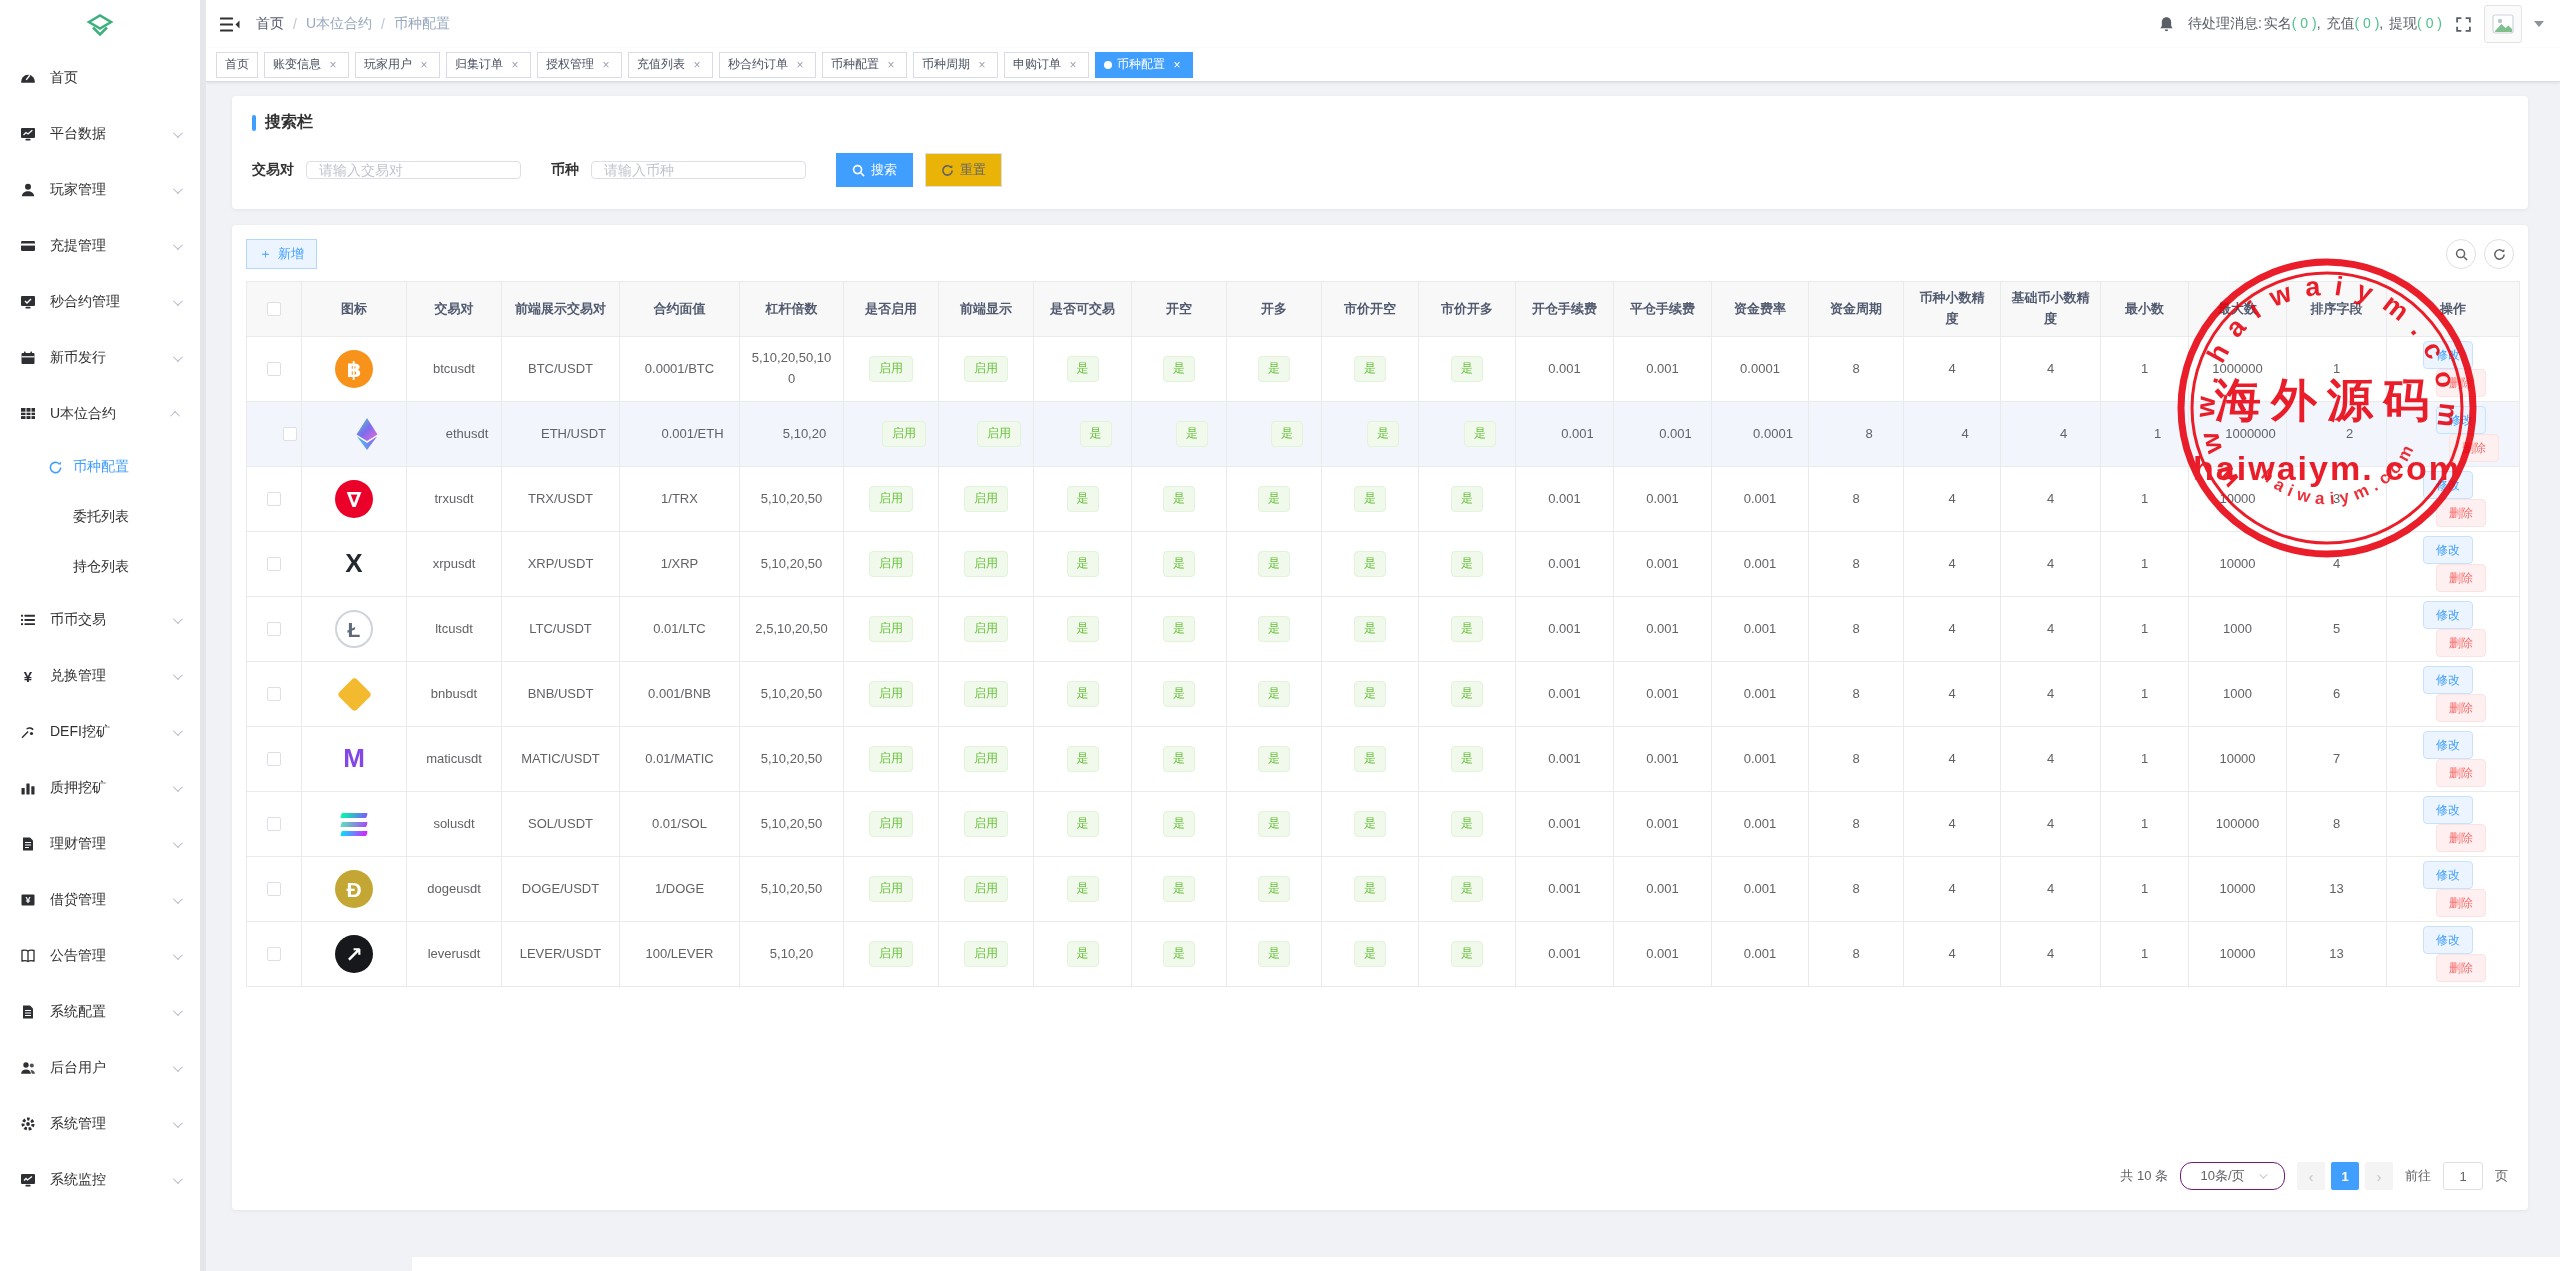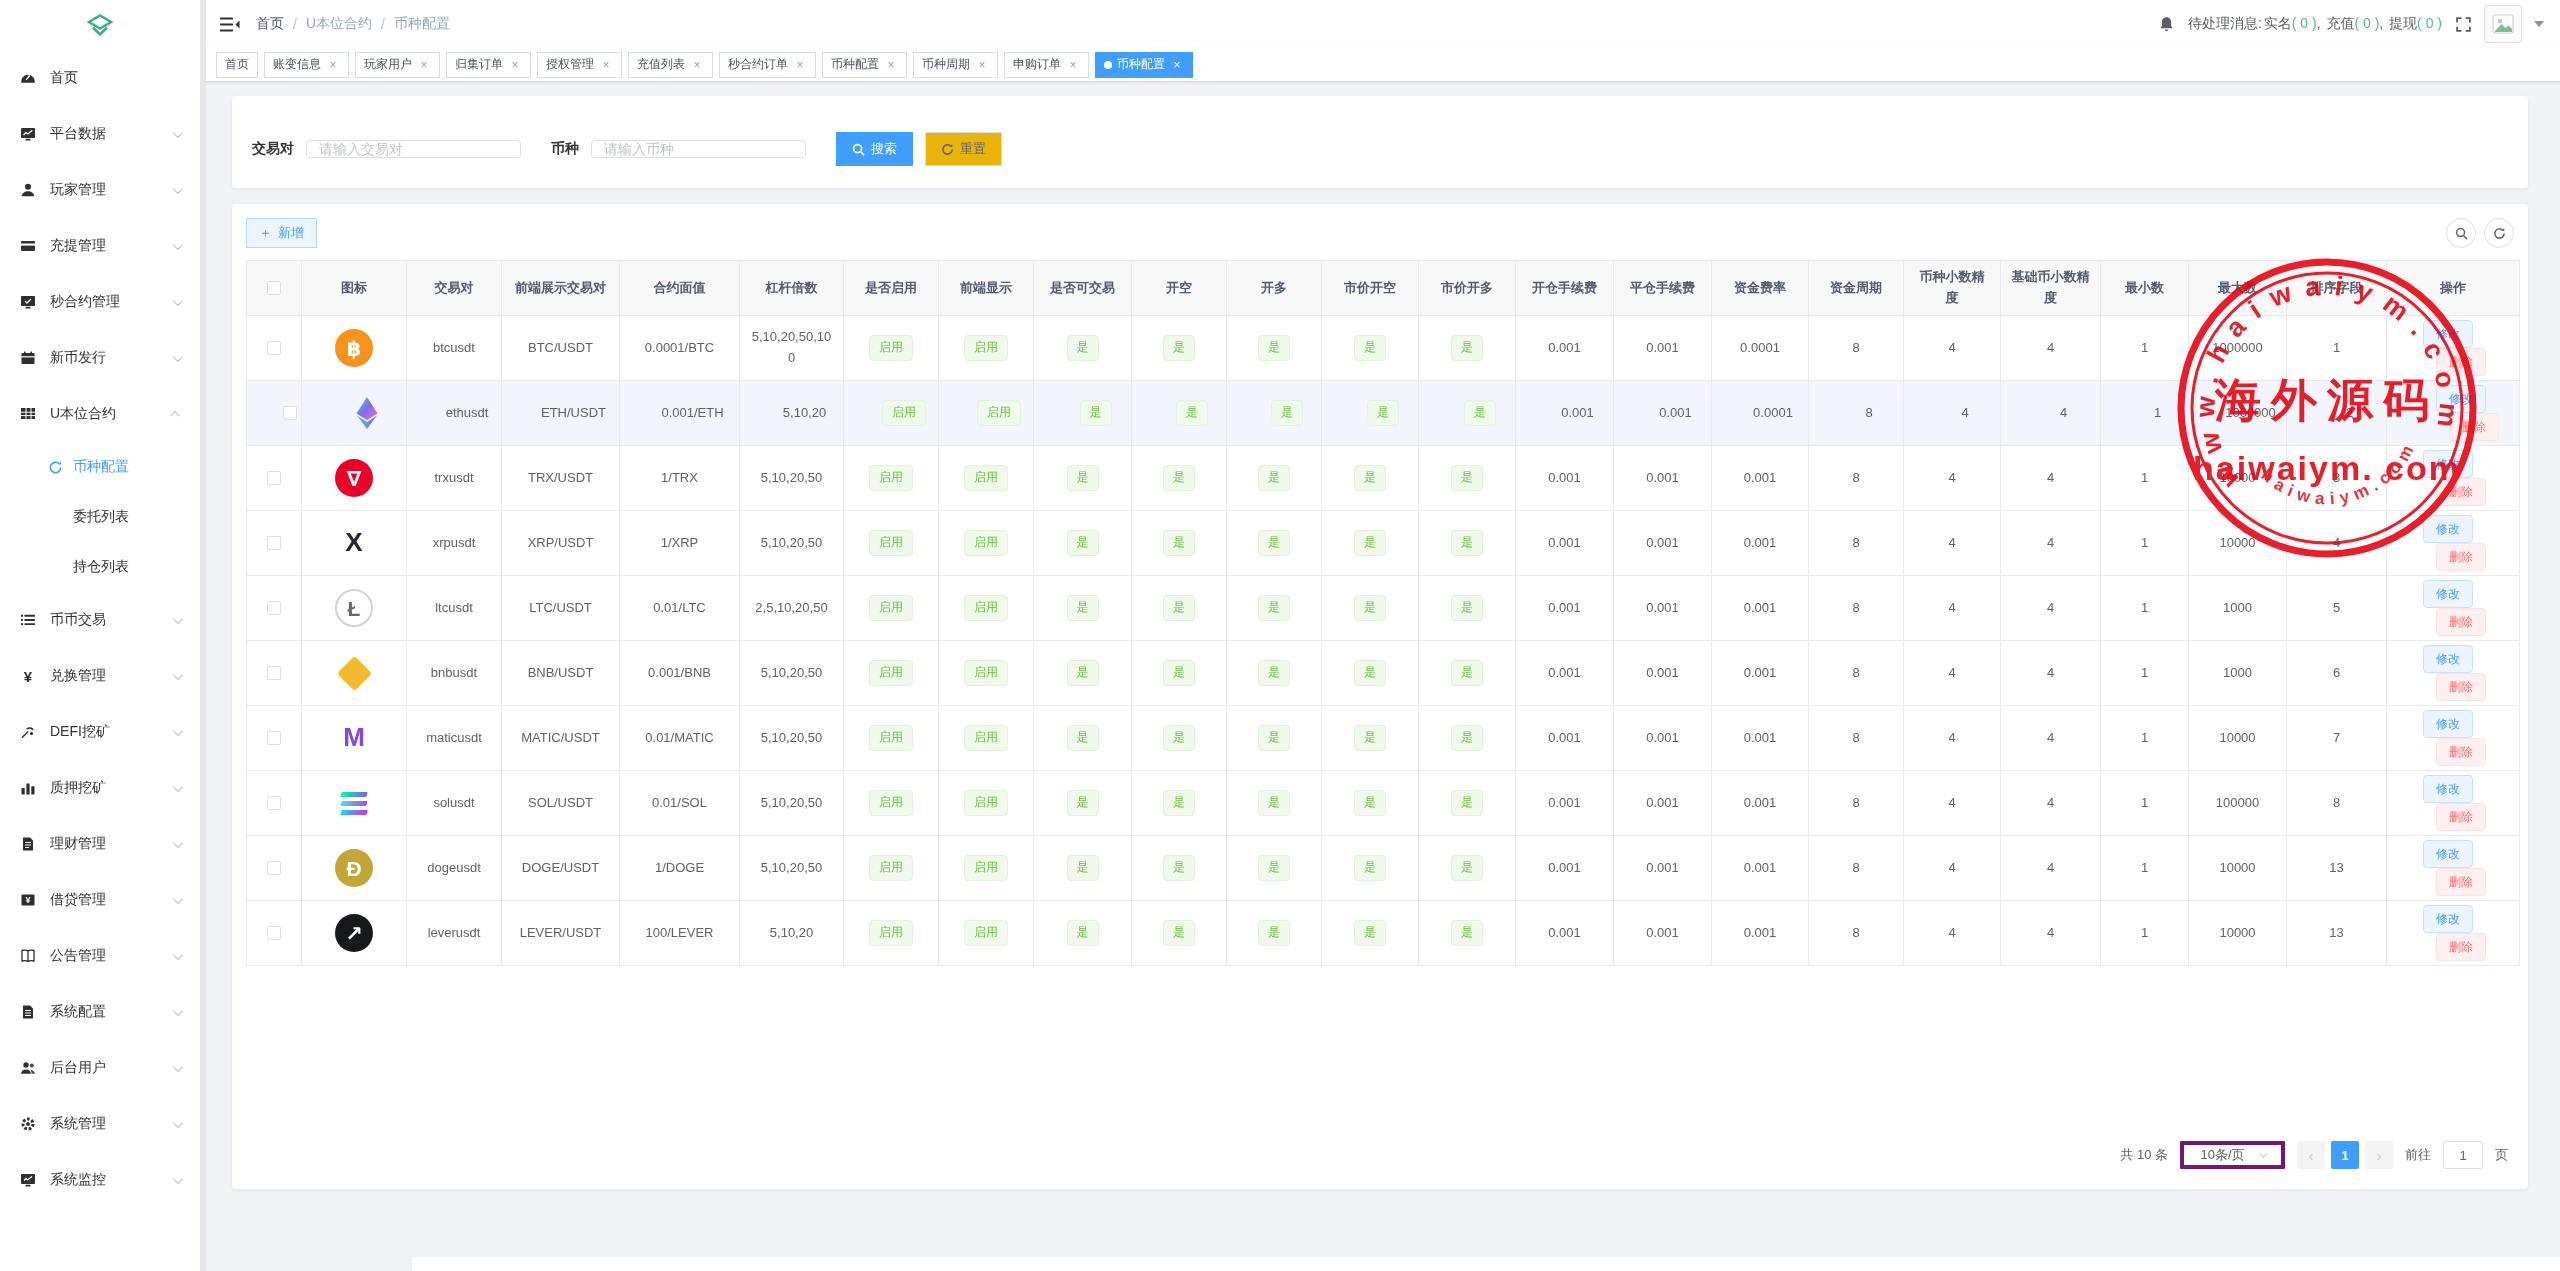--- a/index.html
+++ b/index.html
@@ -79,21 +79,21 @@
   .coin.sol i { display:block; width:26px; height:5px; border-radius:1px; transform:skewX(-16deg); }
   .coin.sol i:nth-child(1){ background:linear-gradient(90deg,#00ffa3,#7a5cff); }
   .coin.sol i:nth-child(2){ background:linear-gradient(90deg,#5ee0c2,#a44bf0); }
   .coin.sol i:nth-child(3){ background:linear-gradient(90deg,#03e1ff,#dc1fff); }
   .badge-success { display:inline-block; background:#f0f9eb; border:1px solid #e1f3d8; color:#67c23a; border-radius:4px; padding:5px 9px; font-size:12px; line-height:1.1; }
   .btn-mini { display:inline-block; border-radius:4px; padding:7px 12px; font-size:12px; cursor:pointer; line-height:1; border:1px solid transparent; font-family:inherit; }
   .btn-edit { background:#ecf5ff; border-color:#c6e2ff; color:#409eff; margin-right:10px; }
   .btn-del { background:#fef0f0; border-color:#fde2e2; color:#f56c6c;margin-left:16px; }
   
   .pagination { margin-top:auto; display:flex; align-items:center; justify-content:flex-end; gap:12px; padding:10px 6px 6px; font-size:13px; color:#606266; }
-  .page-size { width:105px; height:28px; border:4px solid #701a75; border-radius:1px; display:flex; align-items:center; justify-content:center; gap:14px; color:#606266; cursor:pointer; background:#fff; }
+  .page-size { width:105px; height:28px; border:1px solid #701a75; border-radius:12px; display:flex; align-items:center; justify-content:center; gap:14px; color:#606266; cursor:pointer; background:#fff; }
   .page-size .chev { border-color:#c0c4cc; width:6px; height:6px; }
   .page-btn { min-width:28px; height:28px; background:#f4f4f5; color:#c0c4cc; border-radius:2px; display:flex; align-items:center; justify-content:center; font-size:15px; cursor:pointer; }
   .page-num { min-width:28px; height:28px; background:#409eff; color:#fff; border-radius:2px; display:flex; align-items:center; justify-content:center; font-size:13px; font-weight:bold; cursor:pointer; }
   .goto-input { width:40px; height:28px; border:1px solid #dcdfe6; border-radius:3px; text-align:center; font-size:13px; color:#606266; font-family:inherit; }
   .pager-group { display:flex; gap:6px; }
   
   .stamp { position:absolute; left:2167px; top:248px; width:320px; height:320px; z-index:20; pointer-events:none; opacity:.88; }
   .bottom-strip { position:absolute; left:206px; right:0; bottom:0; height:14px; background:#fff; z-index:3; }
 </style>
 </head>
@@ -420,20 +420,24 @@
       <span class="tag active">
         <span class="tag-dot"></span>
         <span>币种配置</span>
         <span class="tag-close">×</span>
       </span>
     </div>
 
   <div class="content">
 
     <section class="card search-card">
+      <div class="card-title">
+        <span class="title-bar"></span>
+        <span>搜索栏</span>
+      </div>
       <div class="search-form">
         <span class="form-item">
             <span class="form-label">交易对</span>
             <input class="el-input" placeholder="请输入交易对" style="">
           </span>
           <span class="form-item">
             <span class="form-label">币种</span>
             <input class="el-input" placeholder="请输入币种" style="">
           </span>
         <button class="btn btn-primary">

